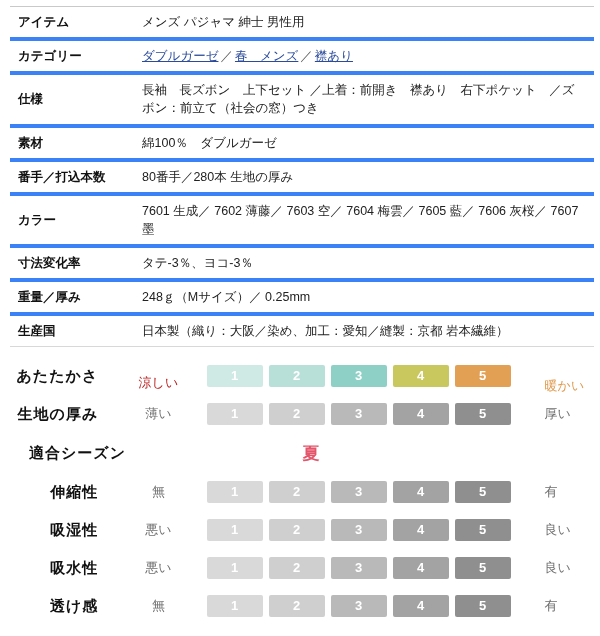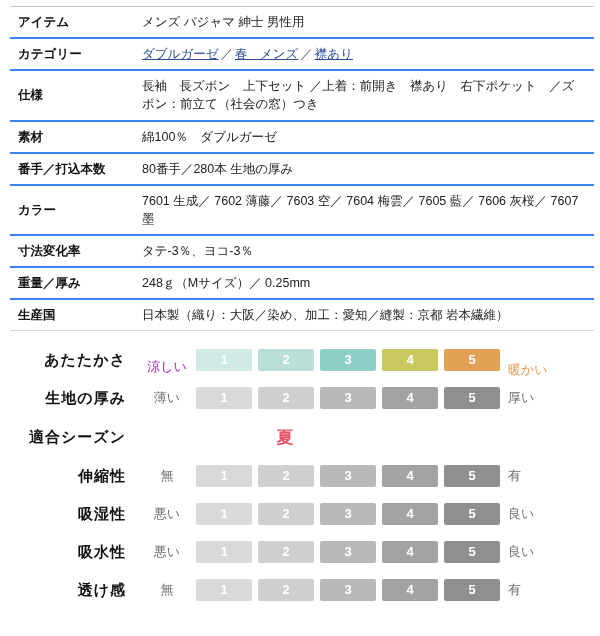--- a/index.html
+++ b/index.html
@@ -10,21 +10,21 @@
     color:#1a1a1a;
     overflow:hidden;
   }
   .spec-table{
     border-collapse:collapse;
     width:584px;
     margin:6px 8px 0 10px;
     table-layout:fixed;
   }
   .spec-table td{
-    border-top:2px solid #3b82f6;
+    border-top:4px solid #3b82f6;
     border-bottom:1px solid #d8d8d8;
     padding:6px 8px;
     vertical-align:middle;
     font-size:12.5px;
     line-height:1.45;
   }
   .spec-table tr:first-child td{border-top:1px solid #c9c9c9;}
   .lbl{
     width:108px;
     font-weight:bold;
@@ -40,38 +40,39 @@
   .ratings{
     margin:10px 8px 0 8px;
     width:584px;
     position:relative;
   }
   .rowline{
     display:flex;
     align-items:center;
     height:38px;
     position:relative;
+    gap:26px;
   }
   .r-label{
     width:130px;
     text-align:right;
     padding-right:12px;
     font-weight:bold;
     font-size:15px;
     letter-spacing:1px;
     color:#111;
     box-sizing:border-box;
   }
   .r-left{
     width:58px;
     text-align:center;
     font-size:13px;
     color:#6f6f6f;
   }
-  .r-left.cool{color:#a21caf;margin-top:13px;}
+  .r-left.cool{color:#b91c1c;margin-top:13px;}
   .r-right{
     width:62px;
     text-align:left;
     padding-left:8px;
     font-size:13px;
     color:#6f6f6f;
   }
   .r-right.warm{color:#e09a4e;margin-top:20px;}
   .cells{
     display:flex;

